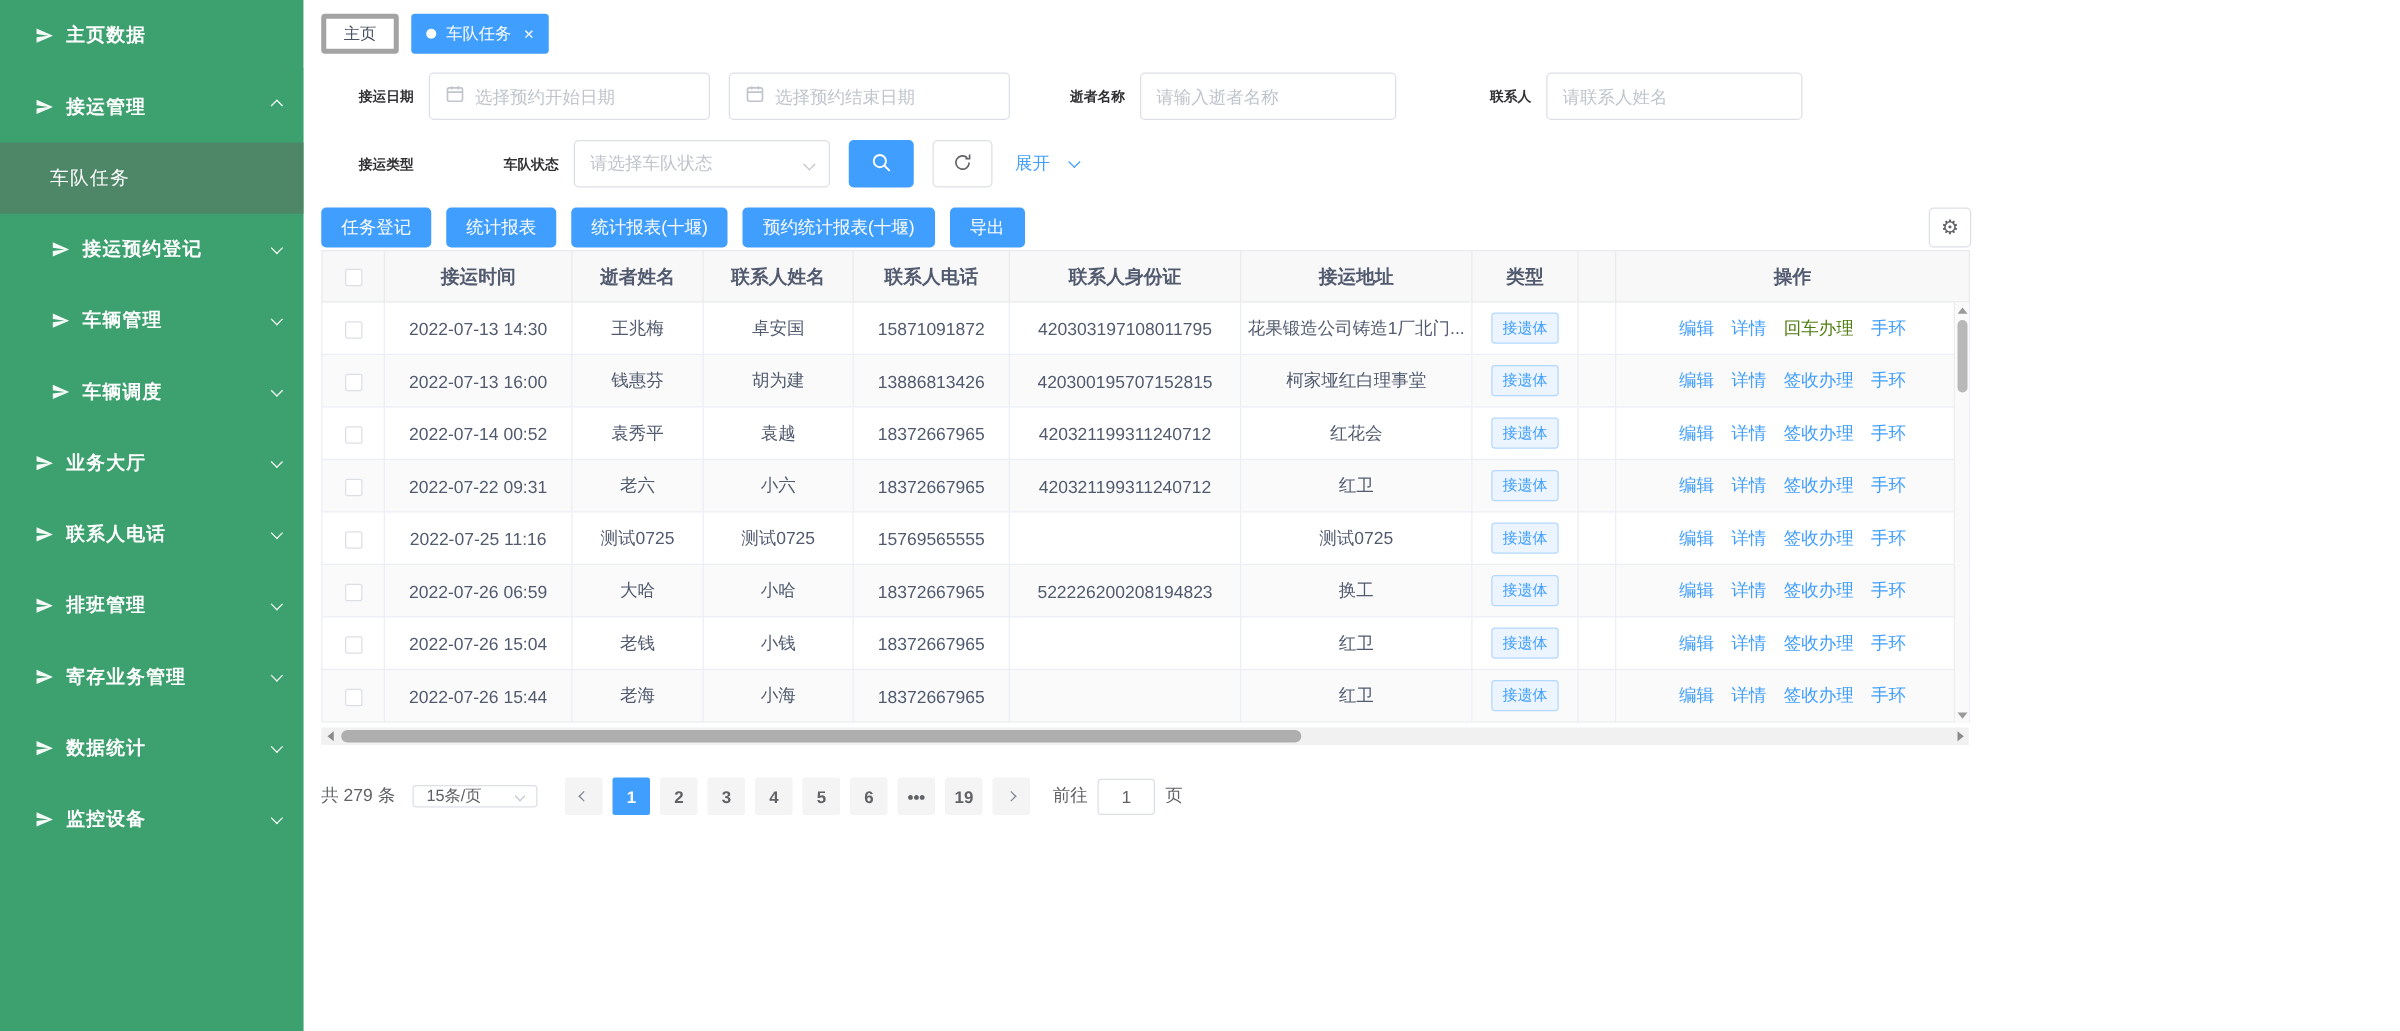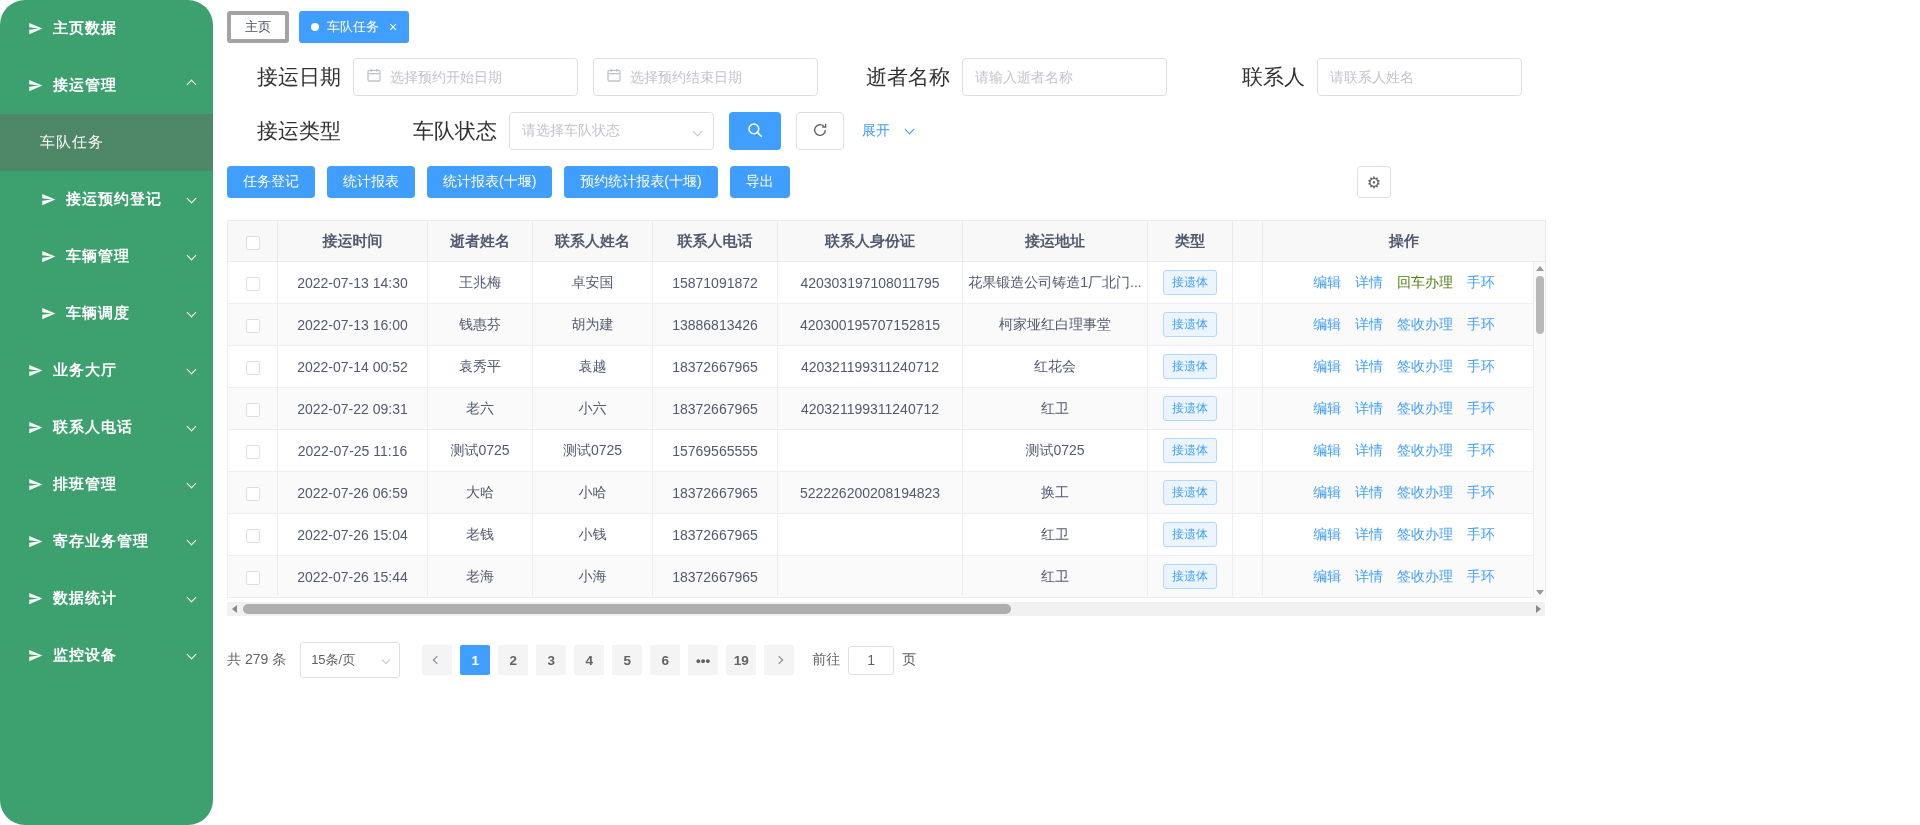--- a/index.html
+++ b/index.html
@@ -3,21 +3,21 @@
 <meta charset="utf-8">
 <style>
   * { box-sizing: border-box; margin: 0; padding: 0; }
   html,body { width:1920px; height:825px; overflow:hidden; }
   body {
     font-family: "Liberation Sans", "DejaVu Sans", sans-serif;
     background:#fff; display:flex; color:#515a6e;
   }
 
   
-  .sidebar { width:213px; height:825px; background:#3da06f; flex-shrink:0;border-radius:25px; }
+  .sidebar { width:243px; height:825px; background:#3da06f; flex-shrink:0; }
   .side-item {
     height:57px; display:flex; align-items:center; color:#fff;
     font-size:15px; font-weight:600; cursor:pointer;
     padding:0 18px 0 28px; letter-spacing:1px;
   }
   .side-item.lvl1 { padding-left:41px; }
   .side-item.plain { padding-left:40px; font-weight:500; }
   .side-item.active { background:#4d8767; }
   .s-icon { display:flex; margin-right:10px; opacity:.95; }
   .s-label { white-space:nowrap; }
@@ -41,21 +41,21 @@
     height:32px; padding:0 12px; border-radius:3px; background:#409eff; color:#fff;
     font-size:13px; display:flex; align-items:center; gap:8px; cursor:pointer;
   }
   .tab-dot { width:8px; height:8px; border-radius:50%; background:#fff; }
   .tab-x { font-size:14px; margin-left:2px; cursor:pointer; }
 
   .content { padding:4px 0 0 14px; width:1332px; }
 
   
   .filter-row { display:flex; align-items:center; height:38px; margin-bottom:16px; padding-left:30px; }
-  .flabel { font-size:21px; font-weight:400; color:#303133; margin-right:12px; white-space:nowrap; }
+  .flabel { font-size:11px; font-weight:700; color:#303133; margin-right:12px; white-space:nowrap; }
   .box {
     height:38px; border:1px solid #dcdfe6; border-radius:4px; background:#fff;
     display:flex; align-items:center; padding:0 12px;
   }
   .box input {
     border:none; outline:none; flex:1; font-size:14px; color:#606266;
     font-family:inherit; background:transparent; min-width:0;
   }
   .box input::placeholder { color:#c0c4cc; }
   .placeholder { color:#c0c4cc; font-size:14px; }
@@ -65,21 +65,21 @@
   .select-box .cv { margin-left:auto; border-color:#c0c4cc; }
   .ml15{margin-left:15px} .ml18{margin-left:18px} .ml48{margin-left:48px} .ml60{margin-left:60px} .ml75{margin-left:75px}
 
   .icon-btn { height:38px; border-radius:4px; display:flex; align-items:center; justify-content:center; cursor:pointer; }
   .search-btn { width:52px; background:#409eff; border:none; }
   .refresh-btn { width:48px; background:#fff; border:1px solid #dcdfe6; }
   .expand-link { color:#409eff; font-size:14px; display:flex; align-items:center; gap:16px; cursor:pointer; }
   .expand-link .cv { border-color:#409eff; margin-top:-3px; }
 
   
-  .toolbar { display:flex; align-items:center; margin:2px 0 22px; width:1164px; }
+  .toolbar { display:flex; align-items:center; margin:2px 0 2px; width:1320px; }
   .btn {
     height:32px; background:#409eff; color:#fff; border:none; border-radius:4px;
     padding:0 16px; font-size:14px; margin-right:12px; cursor:pointer; font-family:inherit;
   }
   .gear-btn {
     margin-left:auto; width:34px; height:32px; border:1px solid #dcdfe6; border-radius:4px;
     background:#fff; display:flex; align-items:center; justify-content:center;
     color:#606266; font-size:16px; cursor:pointer;
   }
 
@@ -120,21 +120,21 @@
   .h-arrow { position:absolute; top:0; width:14px; height:14px; display:flex; align-items:center; justify-content:center; cursor:pointer; }
   .h-arrow.left { left:0; } .h-arrow.right { right:0; }
   .tri-l { width:0; height:0; border-top:4px solid transparent; border-bottom:4px solid transparent; border-right:5px solid #8a8a8a; }
   .tri-r { width:0; height:0; border-top:4px solid transparent; border-bottom:4px solid transparent; border-left:5px solid #8a8a8a; }
   .h-thumb { position:absolute; left:16px; top:2px; height:10px; width:768px; background:#aeaeae; border-radius:5px; cursor:pointer; }
 
   
   .pager { display:flex; align-items:center; margin-top:26px; font-size:14px; color:#606266; }
   .p-total { margin-right:14px; }
   .p-size {
-    width:100px; height:36px; border:1px solid #dcdfe6; border-radius:3px;
+    width:100px; height:18px; border:1px solid #dcdfe6; border-radius:3px;
     display:flex; align-items:center; padding:0 10px; margin-right:18px; cursor:pointer; font-size:13px;justify-content:center;
   }
   .p-size .cv { margin-left:auto; border-color:#c0c4cc; width:6px; height:6px; }
   .p-btn {
     min-width:30px; height:30px; padding:0 4px; background:#f4f4f5; border-radius:2px;
     display:flex; align-items:center; justify-content:center; margin:0 4px;
     color:#606266; font-weight:600; cursor:pointer; font-size:13.5px;
   }
   .p-btn.active { background:#409eff; color:#fff; }
   .p-btn .cv { border-color:#7f8690; width:6px; height:6px; }

